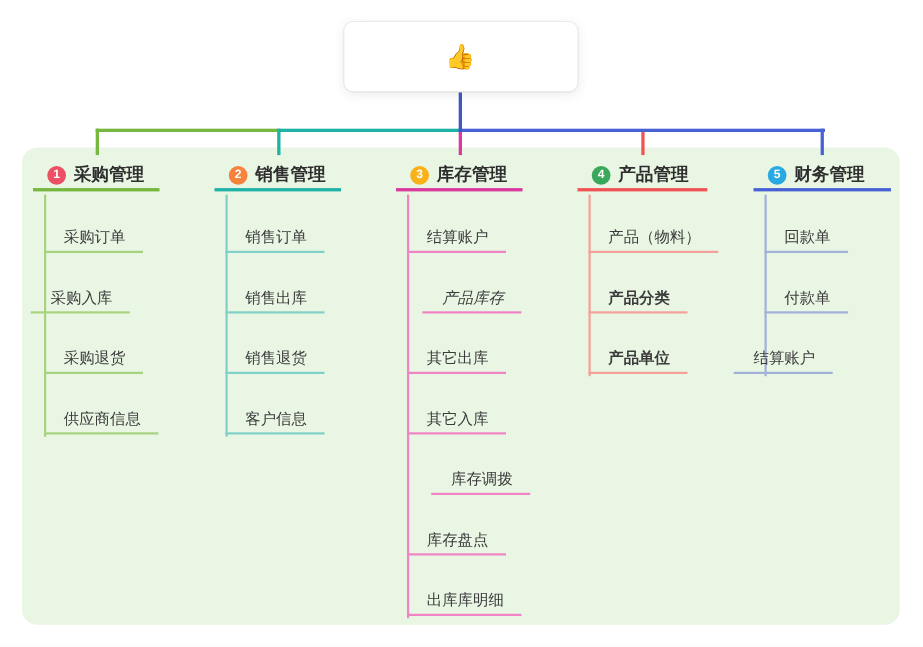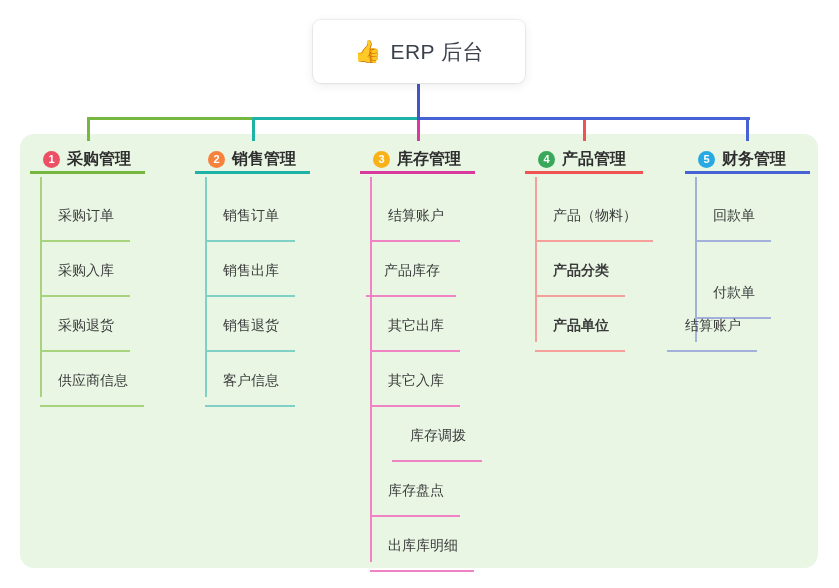--- a/index.html
+++ b/index.html
@@ -26,21 +26,21 @@
     position:absolute;height:27px;display:flex;align-items:center;
     padding-left:13px;box-sizing:border-box;
   }
   .branch-title .ttl{font-size:16px;font-weight:bold;color:#2e2e2e;margin-left:7px;white-space:nowrap;}
   .badge{
     width:17px;height:17px;border-radius:50%;flex:0 0 17px;
     color:#fff;font-size:11px;font-weight:bold;line-height:17px;text-align:center;
   }
   .item-node{
     position:absolute;height:26px;line-height:26px;
-    padding:0 16px 12px 18px;font-size:14px;color:#3b3b3b;white-space:nowrap;
+    padding:0 16px 0 18px;font-size:14px;color:#3b3b3b;white-space:nowrap;
   }
   .vline{position:absolute;width:2px;}
   .hline{position:absolute;height:3px;}
   .dline{position:absolute;width:3px;}
 </style>
 </head>
 <body>
 
 <div id="canvas">
   <div class="panel" id="panel" style="background: rgb(233, 246, 228);"></div>
@@ -55,58 +55,57 @@
       <div class="dline seg" style="left: 583px; top: 120px; width: 3px; height: 21px; background: rgb(241, 83, 85);"></div>
       <div class="dline seg" style="left: 745.5px; top: 117px; width: 3px; height: 24px; background: rgb(71, 98, 213);"></div>
     </div>
   <div id="branches">
       <div class="branch-title" style="left: 30px; top: 147px; width: 115px; border-bottom: 3px solid rgb(117, 183, 63);">
         <span class="badge" style="background: rgb(236, 80, 100);">1</span>
         <span class="ttl">采购管理</span>
       </div>
       <div class="vline" style="left: 40px; top: 177px; height: 220px; background: rgb(167, 211, 127);"></div>
       <div class="item-node" style="left: 40px; top: 202px; border-bottom: 2px solid rgb(167, 211, 127);">采购订单</div>
-      <div class="item-node" style="left: 40px; top: 257px; border-bottom: 2px solid rgb(167, 211, 127); text-align: center;">采购入库</div>
+      <div class="item-node" style="left: 28px; top: 257px; border-bottom: 2px solid rgb(167, 211, 127); text-align: center;">采购入库</div>
       <div class="item-node" style="left: 40px; top: 312px; border-bottom: 2px solid rgb(167, 211, 127);">采购退货</div>
       <div class="item-node" style="left: 40px; top: 367px; border-bottom: 2px solid rgb(167, 211, 127);">供应商信息</div>
       <div class="branch-title" style="left: 195px; top: 147px; width: 115px; border-bottom: 3px solid rgb(31, 178, 166);">
         <span class="badge" style="background: rgb(246, 130, 60);">2</span>
         <span class="ttl">销售管理</span>
       </div>
       <div class="vline" style="left: 205px; top: 177px; height: 220px; background: rgb(127, 208, 198);"></div>
       <div class="item-node" style="left: 205px; top: 202px; border-bottom: 2px solid rgb(127, 208, 198);">销售订单</div>
       <div class="item-node" style="left: 205px; top: 257px; border-bottom: 2px solid rgb(127, 208, 198);">销售出库</div>
       <div class="item-node" style="left: 205px; top: 312px; border-bottom: 2px solid rgb(127, 208, 198);">销售退货</div>
       <div class="item-node" style="left: 205px; top: 367px; border-bottom: 2px solid rgb(127, 208, 198);">客户信息</div>
       <div class="branch-title" style="left: 360px; top: 147px; width: 115px; border-bottom: 3px solid rgb(218, 58, 157);">
         <span class="badge" style="background: rgb(248, 177, 23);">3</span>
         <span class="ttl">库存管理</span>
       </div>
       <div class="vline" style="left: 370px; top: 177px; height: 385px; background: rgb(240, 131, 196);"></div>
       <div class="item-node" style="left: 370px; top: 202px; border-bottom: 2px solid rgb(240, 131, 196);">结算账户</div>
-      <div class="item-node" style="left: 366px; top: 257px; border-bottom: 2px solid rgb(240, 131, 196);">产品库存</div>
+      <div class="item-node" style="left: 384px; top: 257px; border-bottom: 2px solid rgb(240, 131, 196); font-style: italic;">产品库存</div>
       <div class="item-node" style="left: 370px; top: 312px; border-bottom: 2px solid rgb(240, 131, 196);">其它出库</div>
       <div class="item-node" style="left: 370px; top: 367px; border-bottom: 2px solid rgb(240, 131, 196);">其它入库</div>
       <div class="item-node" style="left: 392px; top: 422px; border-bottom: 2px solid rgb(240, 131, 196);">库存调拨</div>
       <div class="item-node" style="left: 370px; top: 477px; border-bottom: 2px solid rgb(240, 131, 196);">库存盘点</div>
       <div class="item-node" style="left: 370px; top: 532px; border-bottom: 2px solid rgb(240, 131, 196);">出库库明细</div>
       <div class="branch-title" style="left: 525px; top: 147px; width: 118px; border-bottom: 3px solid rgb(241, 83, 85);">
         <span class="badge" style="background: rgb(57, 168, 90);">4</span>
         <span class="ttl">产品管理</span>
       </div>
       <div class="vline" style="left: 535px; top: 177px; height: 165px; background: rgb(246, 160, 156);"></div>
       <div class="item-node" style="left: 535px; top: 202px; border-bottom: 2px solid rgb(246, 160, 156);">产品（物料）</div>
       <div class="item-node" style="left: 535px; top: 257px; border-bottom: 2px solid rgb(246, 160, 156); font-weight: bold;">产品分类</div>
       <div class="item-node" style="left: 535px; top: 312px; border-bottom: 2px solid rgb(246, 160, 156); font-weight: bold;">产品单位</div>
       <div class="branch-title" style="left: 685px; top: 147px; width: 125px; border-bottom: 3px solid rgb(71, 98, 213);">
         <span class="badge" style="background: rgb(41, 169, 226);">5</span>
         <span class="ttl">财务管理</span>
       </div>
       <div class="vline" style="left: 695px; top: 177px; height: 165px; background: rgb(162, 176, 218);"></div>
       <div class="item-node" style="left: 695px; top: 202px; border-bottom: 2px solid rgb(162, 176, 218);">回款单</div>
-      <div class="item-node" style="left: 695px; top: 257px; border-bottom: 2px solid rgb(162, 176, 218); margin-top: 22px;">付款单</div>
+      <div class="item-node" style="left: 695px; top: 257px; border-bottom: 2px solid rgb(162, 176, 218);">付款单</div>
       <div class="item-node" style="left: 667px; top: 312px; border-bottom: 2px solid rgb(162, 176, 218);">结算账户</div>
     </div>
   <div class="root-node">
     <span class="root-emoji">👍</span>
-    <span class="root-label">ERP 后台</span>
   </div>
 </div>
 
 </body></html>

